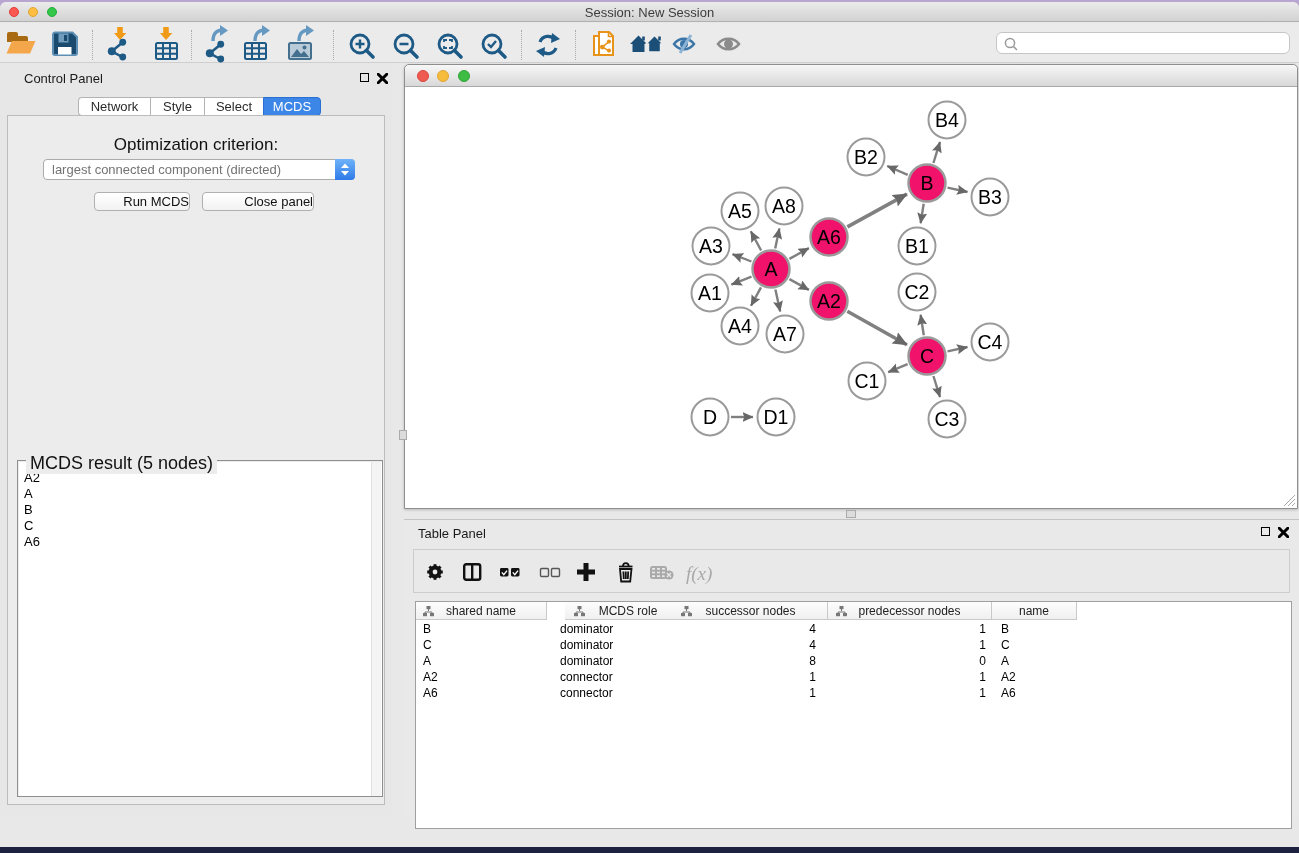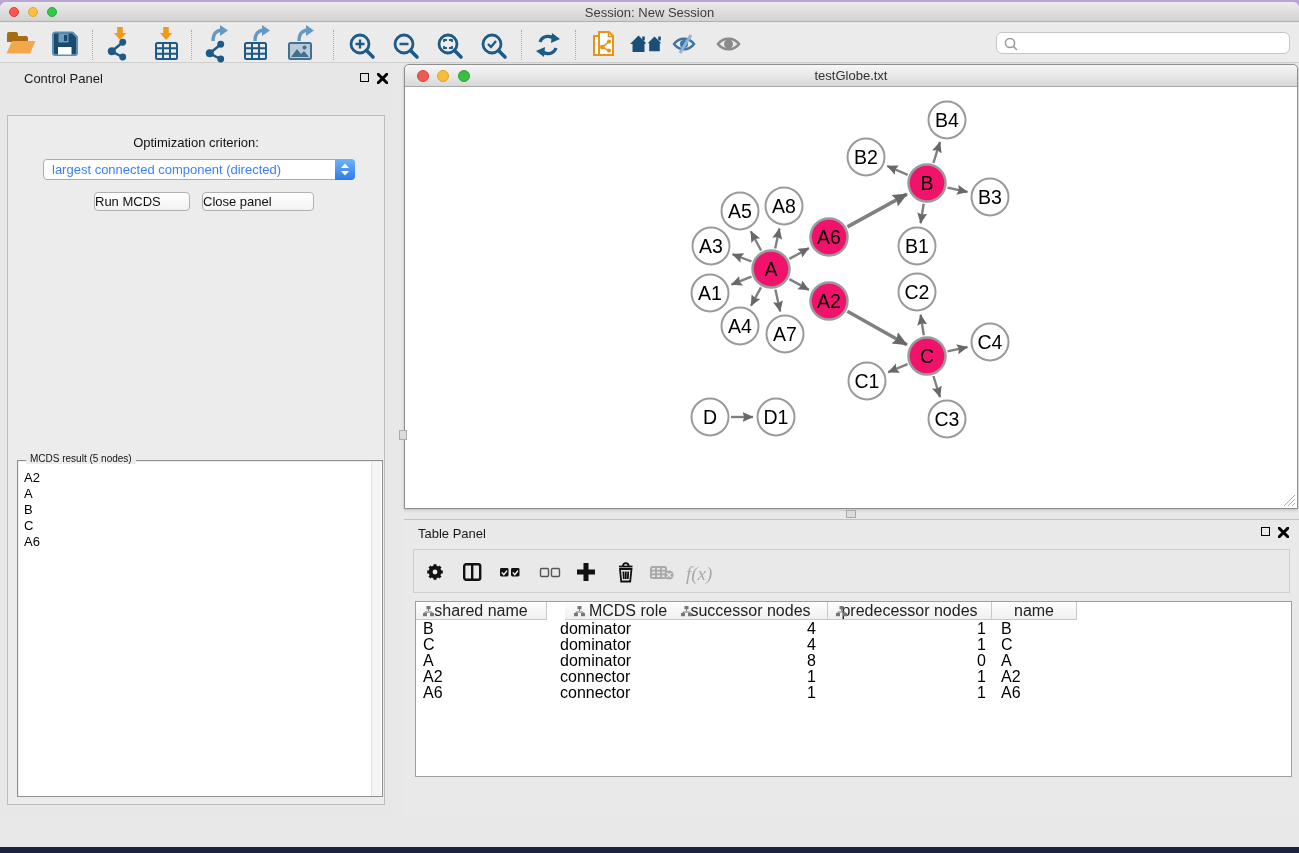--- a/index.html
+++ b/index.html
@@ -14,37 +14,37 @@
 #leftpanel {position:absolute;left:0;top:61px;width:392px;height:753px;background:#e7e7e7}
 #cp-head {position:absolute;left:24px;top:8px;font-size:13px;color:#1a1a1a}
 .winbtn-sq {position:absolute;width:9px;height:9px;border:1.8px solid #000}
 .winbtn-x {position:absolute;width:11px;height:11px}
 .winbtn-x svg {display:block}
 #tabs {position:absolute;left:78px;top:34px;height:19px;display:flex;font-size:13px}
 #tabs div {border:1px solid #b3b3b3;border-right:none;background:#fff;display:flex;align-items:center;justify-content:center;color:#2b2b2b}
 #tabs div:first-child {border-radius:4px 0 0 4px}
 #tabs div:last-child {border-radius:0 4px 4px 0;border-right:1px solid #2a70d3;background:#3c86e8;border-color:#2a70d3;color:#fff}
 #cp-content {position:absolute;left:7px;top:52px;width:378px;height:690px;background:#ececec;border:1px solid #bcbcbc}
-#optlabel {position:absolute;left:0;top:19px;width:100%;text-align:center;font-size:13px;color:#111}
-#dropdown {position:absolute;left:35px;top:43px;width:312px;height:21px;background:#fff;border:1px solid #ababab;border-radius:4px;font-size:13px;line-height:19px;padding-left:8px;color:#3b82f6}
+#optlabel {position:absolute;left:0;top:19px;width:100%;text-align:center;font-size:17px;color:#111}
+#dropdown {position:absolute;left:35px;top:43px;width:312px;height:21px;background:#fff;border:1px solid #ababab;border-radius:4px;font-size:13px;line-height:19px;padding-left:8px;color:#737373}
 #dd-btn {position:absolute;right:-1px;top:-1px;width:20px;height:21px;border-radius:0 4px 4px 0;background:linear-gradient(#6fb3f9,#2e7ae8)}
-.btn {position:absolute;height:19px;background:linear-gradient(#ffffff,#f2f2f2);border:1px solid #b0b0b0;border-radius:4px;font-size:13px;text-align:left;color:#111;line-height:17px}
+.btn {position:absolute;height:19px;background:linear-gradient(#ffffff,#f2f2f2);border:1px solid #b0b0b0;border-radius:4px;font-size:13px;text-align:right;color:#111;line-height:17px}
 #resultbox {position:absolute;left:9px;top:344px;width:366px;height:337px;border:1px solid #8f8f8f}
-#resultlegend {position:absolute;left:8px;top:-8px;background:#ececec;padding:0 4px;font-size:10px;color:#111;z-index:2}
+#resultlegend {position:absolute;left:8px;top:-8px;background:#ececec;padding:0 4px;font-size:18px;color:#111;z-index:2}
 #resultlist {position:absolute;left:1px;top:1px;width:363px;height:334px;background:#fff;font-size:13px;color:#000;padding-top:8px}
 #resultlist div {height:16px;line-height:16px;padding-left:5px}
 #rl-scroll {position:absolute;right:1px;top:1px;width:10px;height:334px;background:#f4f4f4;border-left:1px solid #e2e2e2}
 #netwin {position:absolute;left:404px;top:62px;width:894px;height:445px;background:#fff;border:1px solid #8e8e8e;border-radius:5px 5px 0 0;box-shadow:0 1px 3px rgba(0,0,0,.2)}
 #net-title {position:absolute;left:0;top:0;width:100%;height:22px;background:linear-gradient(#f7f7f7,#d8d8d8);border-bottom:1px solid #a9a9a9;border-radius:5px 5px 0 0}
 .tl2 {position:absolute;top:5px;width:12px;height:12px;border-radius:50%}
 #net-title span {display:block;text-align:center;font-size:13px;color:#333;margin-top:3px}
 #tablepanel {position:absolute;left:404px;top:517px;width:895px;height:297px;background:#e9e9e9;border-top:1px solid #c3c3c3}
 #tp-head {position:absolute;left:14px;top:6px;font-size:13px;color:#1a1a1a}
 #tp-toolbar {position:absolute;left:9px;top:29px;width:877px;height:44px;background:#e9e9e9;border:1px solid #cdcdcd}
-#tbl {position:absolute;left:11px;top:81px;width:877px;height:176px;background:#fff;border:1px solid #9f9f9f;font-size:16px}
+#tbl {position:absolute;left:11px;top:81px;width:877px;height:228px;background:#fff;border:1px solid #9f9f9f;font-size:12px}
 .th {position:absolute;top:0;height:18px;background:linear-gradient(#fdfdfd,#f0f0f0);border-right:1px solid #c9c9c9;border-bottom:1px solid #c9c9c9;text-align:center;line-height:18px;color:#222}
 .td {position:absolute;height:16px;line-height:16px;color:#000}
 #bottomtabs {position:absolute;left:268px;top:271px;height:20px;display:flex;font-size:13px}
 #bottomtabs div {border:1px solid #b3b3b3;border-right:none;background:#fff;display:flex;align-items:center;justify-content:center;color:#2b2b2b}
 #bottomtabs div:first-child {border-radius:4px 0 0 4px;background:#3c86e8;border-color:#2a70d3;color:#fff}
 #bottomtabs div:last-child {border-radius:0 4px 4px 0;border-right:1px solid #b3b3b3}
 #statusbar {position:absolute;left:0;top:814px;width:1299px;height:31px;background:#ececec;border-top:1px solid #c2c2c2}
 #listbtn {position:absolute;left:13px;top:7px;width:24px;height:20px;border:1px solid #9c9c9c;border-radius:3px;background:#f4f4f4}
 #membtn {position:absolute;right:10px;top:5px;width:74px;height:22px;border:1px solid #9e9e9e;background:#f2f2f2;font-size:12.5px;color:#111;line-height:20px;text-align:left;padding-left:26px}
 #memdot {position:absolute;left:8px;top:4px;width:11px;height:11px;border-radius:50%;background:#1e9e3e}
@@ -193,20 +193,26 @@
     </div>
 
   <div id="leftpanel">
     <div id="cp-head">Control Panel</div>
     <div class="winbtn-sq" style="left:360px;top:10px"></div>
     <div class="winbtn-x" style="left:377px;top:10px">
         <svg width="11" height="11" viewBox="0 0 11 11">
           <path d="M1.2 1.2 L9.8 9.8 M9.8 1.2 L1.2 9.8" stroke="#000" stroke-width="3" stroke-linecap="round"></path>
         </svg>
       </div>
+    <div id="tabs">
+      <div style="width:72px">Network</div>
+      <div style="width:54px">Style</div>
+      <div style="width:59px">Select</div>
+      <div style="width:58px">MCDS</div>
+    </div>
     <div id="cp-content">
       <div id="optlabel">Optimization criterion:</div>
       <div id="dropdown">largest connected component (directed)
         <div id="dd-btn"><svg width="20" height="21">
               <path d="M6 9 l4 -4.5 l4 4.5 z" fill="#fff"></path>
               <path d="M6 12 l4 4.5 l4 -4.5 z" fill="#fff"></path>
             </svg></div>
       </div>
       <div class="btn" style="left:86px;top:76px;width:96px">Run MCDS</div>
       <div class="btn" style="left:194px;top:76px;width:112px">Close panel</div>
@@ -222,21 +228,20 @@
         <div id="rl-scroll"></div>
       </div>
     </div>
   </div>
 
   <div id="netwin">
     <div id="net-title">
       <div class="tl2" style="left:12px;background:#f05b51;border:0.5px solid #d9463c"></div>
       <div class="tl2" style="left:32px;background:#f6bc3c;border:0.5px solid #dfa52f"></div>
       <div class="tl2" style="left:53px;background:#3ebc44;border:0.5px solid #2fa336"></div>
-      <span>testGlobe.txt</span>
     </div>
     <svg width="892" height="421" viewBox="0 0 892 421" style="position:absolute;left:0;top:22px">
       <defs>
         <marker id="ah" markerWidth="12" markerHeight="11" refX="10.5" refY="5" orient="auto" markerUnits="userSpaceOnUse">
           <path d="M0 0 L11 5 L0 10 L1.8 5 z" fill="#686868"></path>
         </marker>
         <marker id="ah2" markerWidth="16" markerHeight="14" refX="14" refY="6.5" orient="auto" markerUnits="userSpaceOnUse">
           <path d="M0 0 L15 6.5 L0 13 L2.4 6.5 z" fill="#686868"></path>
         </marker>
       </defs>

